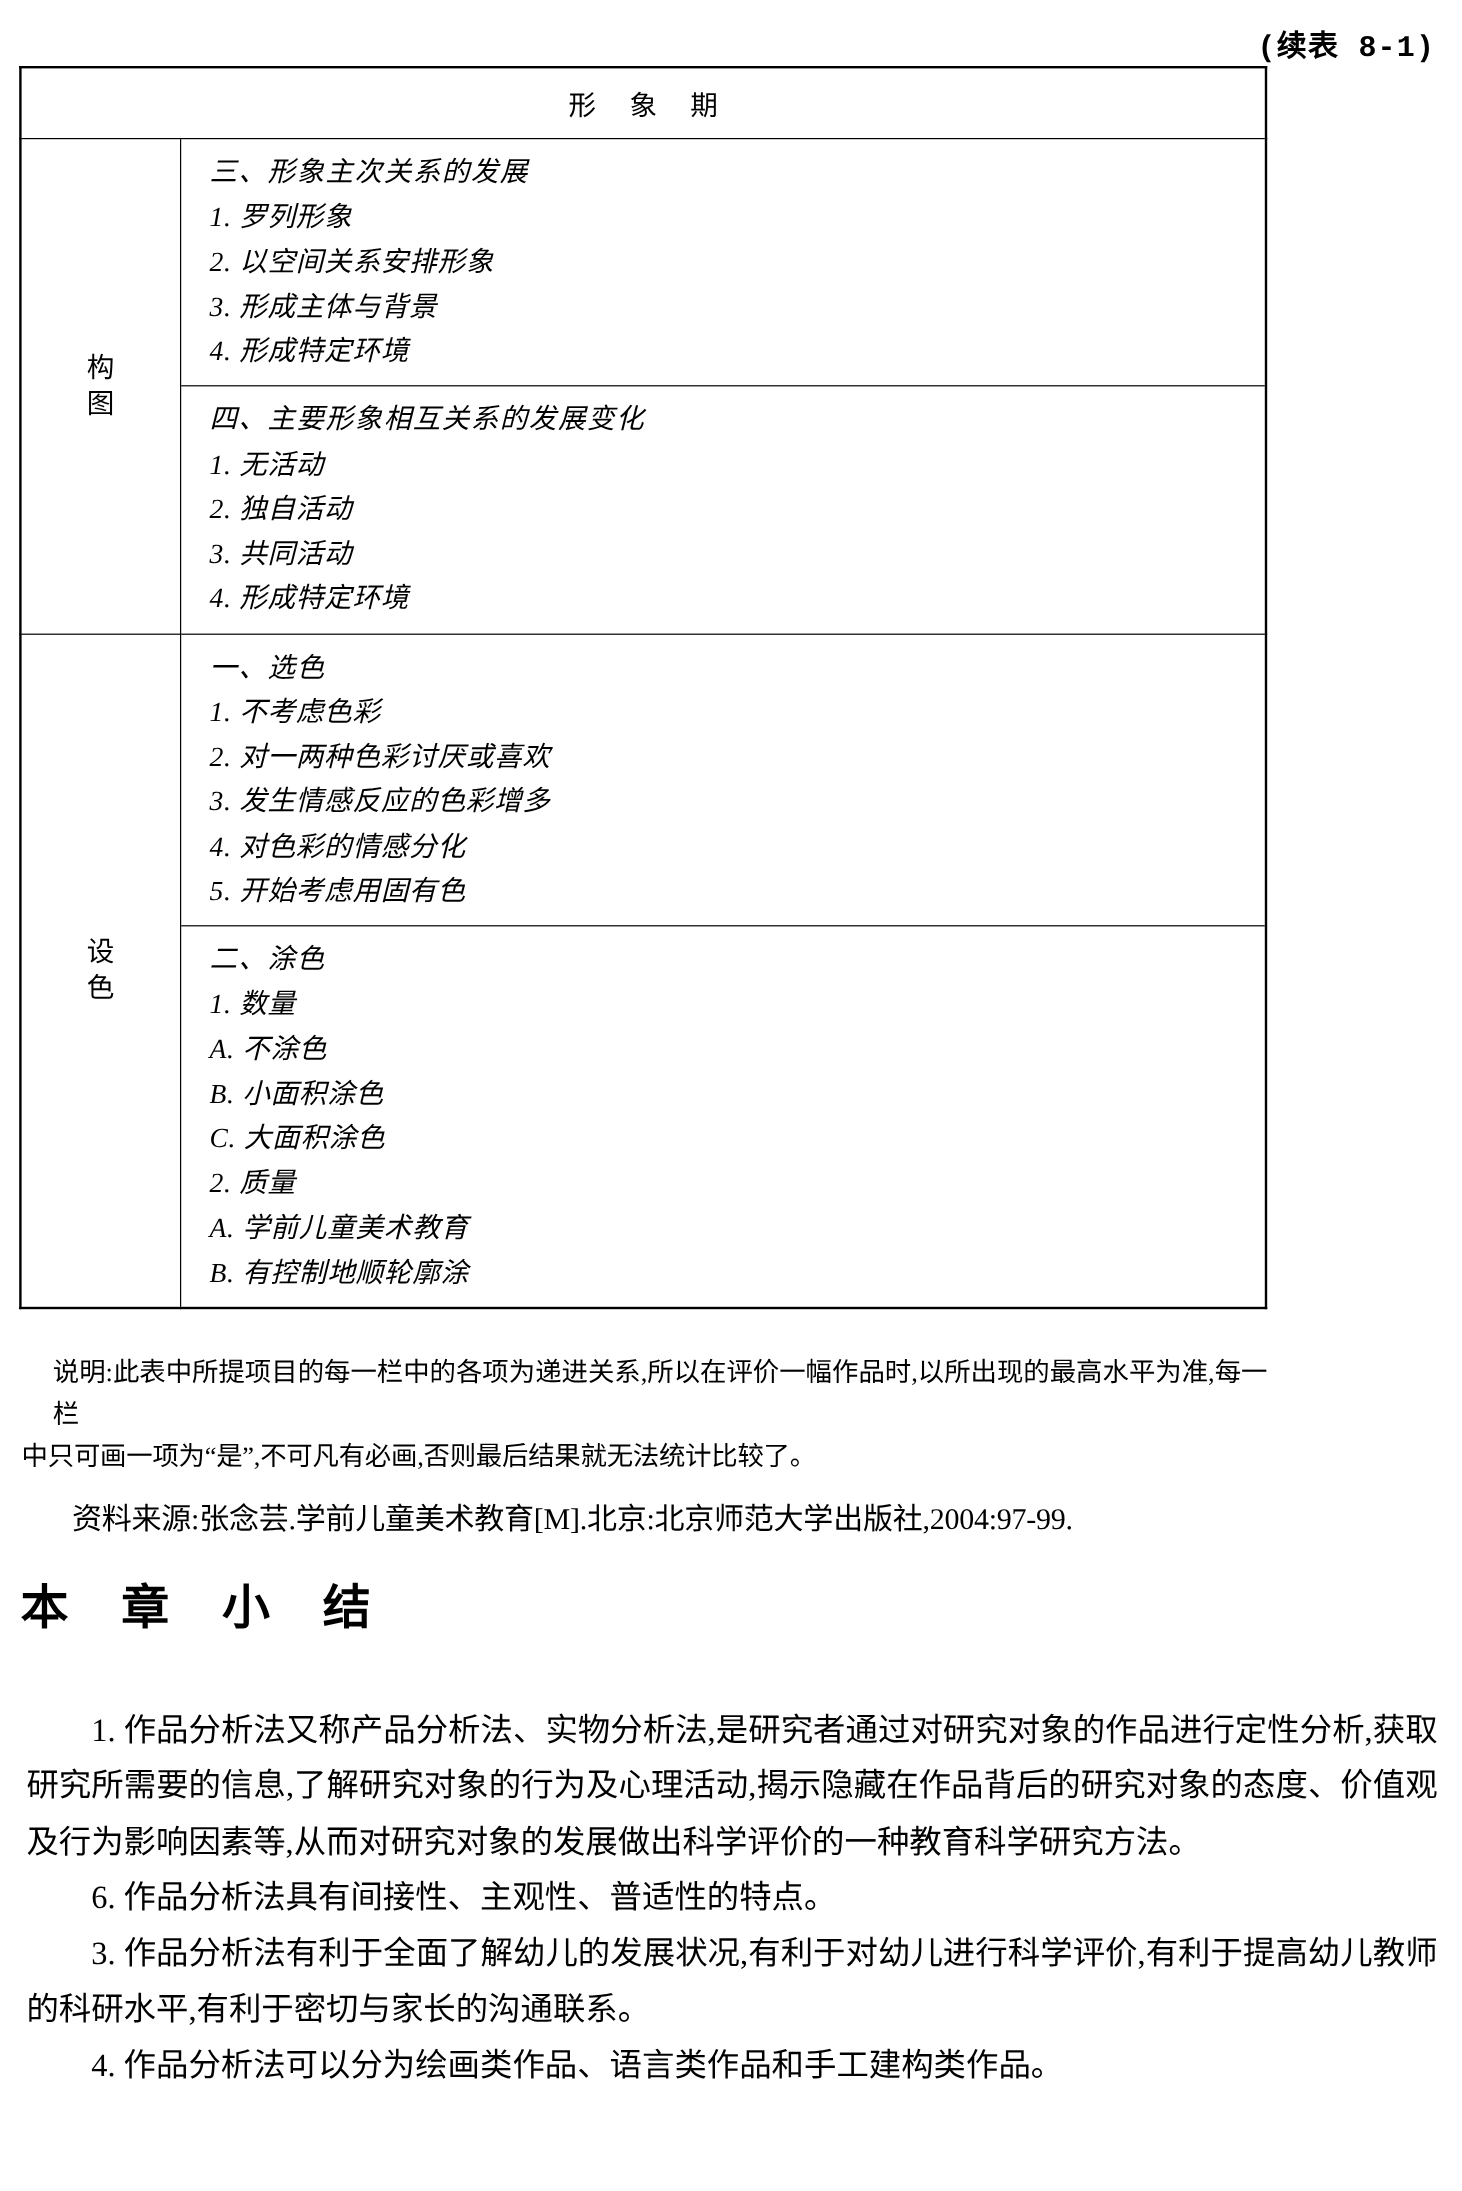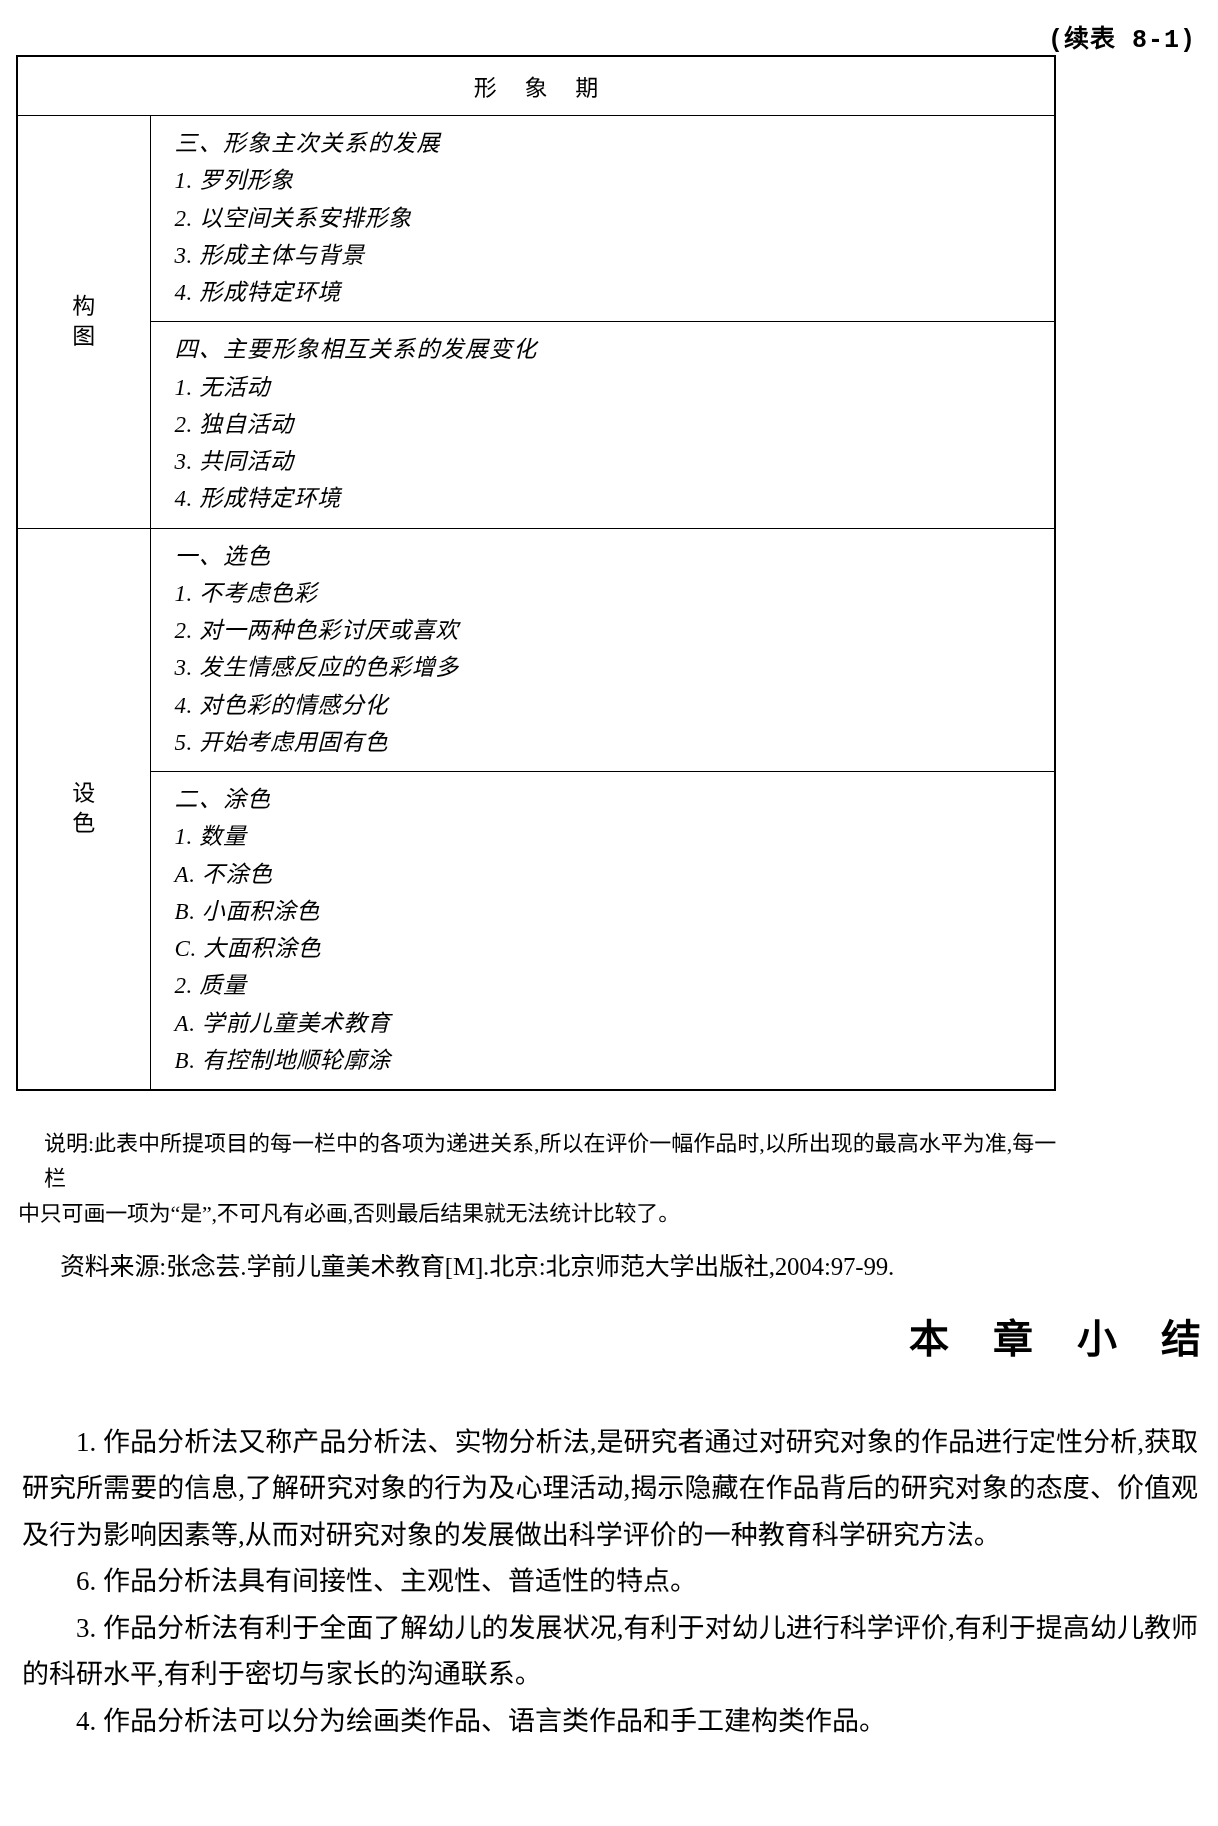--- a/index.html
+++ b/index.html
@@ -117,21 +117,21 @@
     letter-spacing: -0.2px;
     margin-top: 44px;
   }
   .source .ind { padding-left: 42px; }
 
   
   .chapter-title {
     position: absolute;
     left: 0;
     width: 1218px;
-    text-align: right;
+    text-align: left;
     font-size: 40px;
     font-weight: bold;
     letter-spacing: 17px;
     text-indent: 17px;
     font-family: "Liberation Serif", "DejaVu Serif", serif;
   }
   .summary {
     position: absolute;
     left: 22px;
     width: 1176px;

